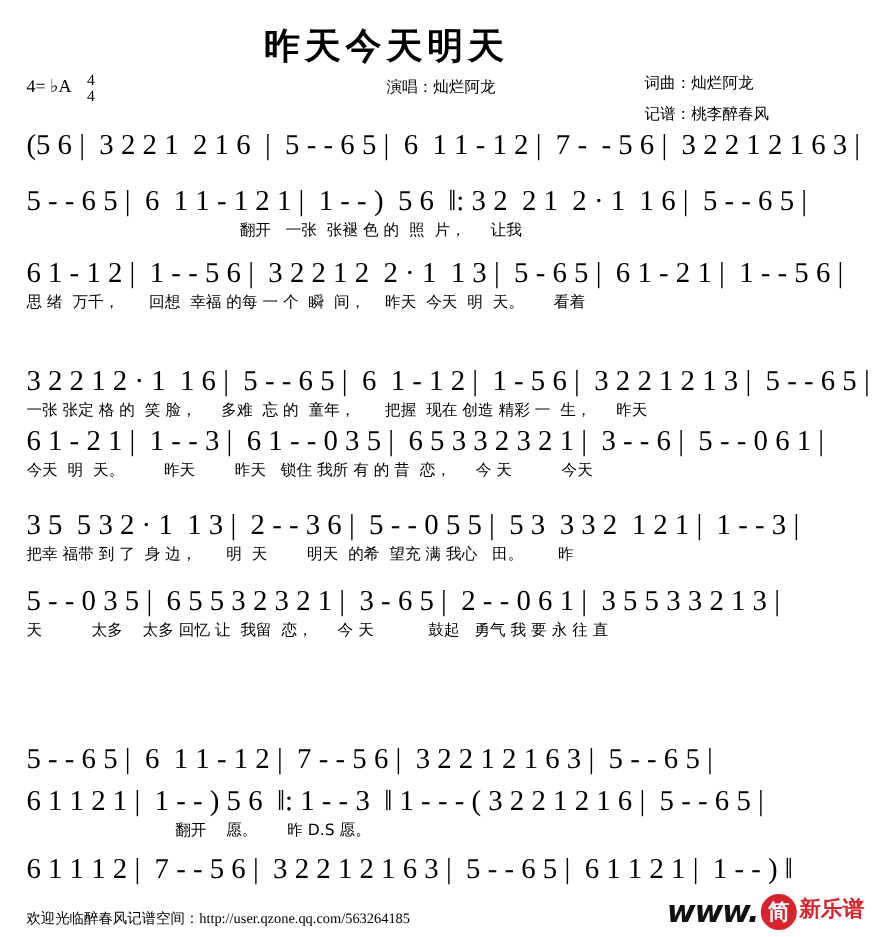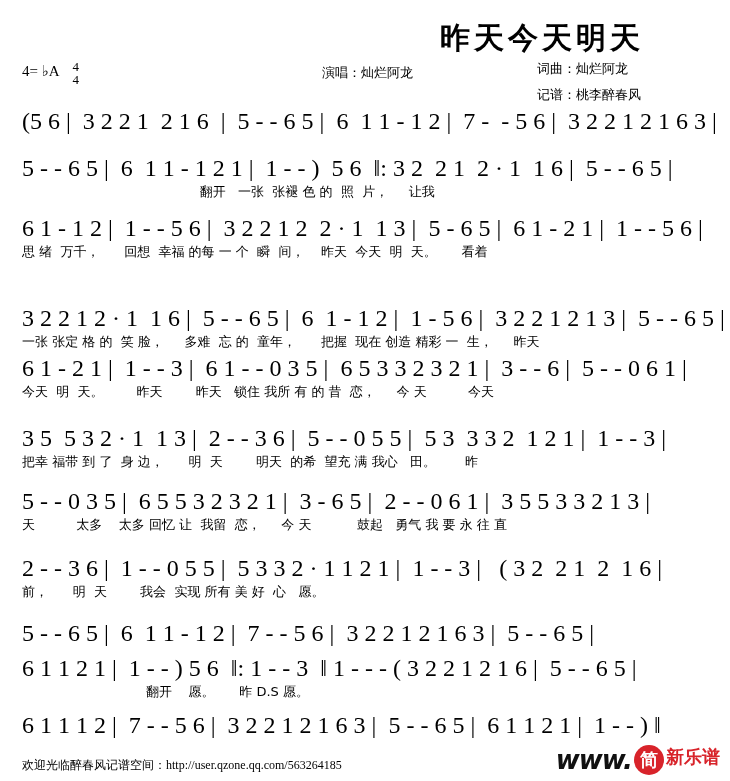--- a/index.html
+++ b/index.html
@@ -18,21 +18,21 @@
   #sheet {
     position: relative;
     width: 730px;
     height: 781px;
   }
   .title {
     position: absolute;
     top: 18px;
     left: 0;
     width: 644px;
-    text-align: right;
+    text-align: center;
     font-family: "DejaVu Sans", sans-serif;
     font-weight: bold;
     font-size: 30px;
     letter-spacing: 4px;
   }
   .key-sig {
     position: absolute;
     left: 22px;
     top: 60px;
     font-family: "Liberation Serif", serif;
@@ -172,24 +172,20 @@
   <div class="row" style="top:425px">
     <div class="notes">3 5  5 3 2 · 1  1 3 |  2 - - 3 6 |  5 - - 0 5 5 |  5 3  3 3 2  1 2 1 |  1 - - 3 |</div>
     <div class="lyrics">把幸 福带 到 了  身 边，      明  天        明天  的希  望充 满 我心   田。       昨</div>
   </div>
 
   <div class="row" style="top:488px">
     <div class="notes">5 - - 0 3 5 |  6 5 5 3 2 3 2 1 |  3 - 6 5 |  2 - - 0 6 1 |  3 5 5 3 3 2 1 3 |</div>
     <div class="lyrics">天          太多    太多 回忆 让  我留  恋，     今 天           鼓起   勇气 我 要 永 往 直</div>
   </div>
 
-  <div class="row" style="top:555px">
-    <div class="notes">2 - - 3 6 |  1 - - 0 5 5 |  5 3 3 2 · 1 1 2 1 |  1 - - 3 |   ( 3 2  2 1  2  1 6 |</div>
-    <div class="lyrics">前，      明  天        我会  实现 所有 美 好  心   愿。</div>
-  </div>
 
   <div class="row" style="top:620px">
     <div class="notes">5 - - 6 5 |  6  1 1 - 1 2 |  7 - - 5 6 |  3 2 2 1 2 1 6 3 |  5 - - 6 5 |</div>
     <div class="lyrics"></div>
   </div>
 
   <div class="row" style="top:655px">
     <div class="notes">6 1 1 2 1 |  1 - - ) 5 6  ‖: 1 - - 3  ‖ 1 - - - ( 3 2 2 1 2 1 6 |  5 - - 6 5 |</div>
     <div class="lyrics">                              翻开    愿。      昨 D.S 愿。</div>
   </div>

